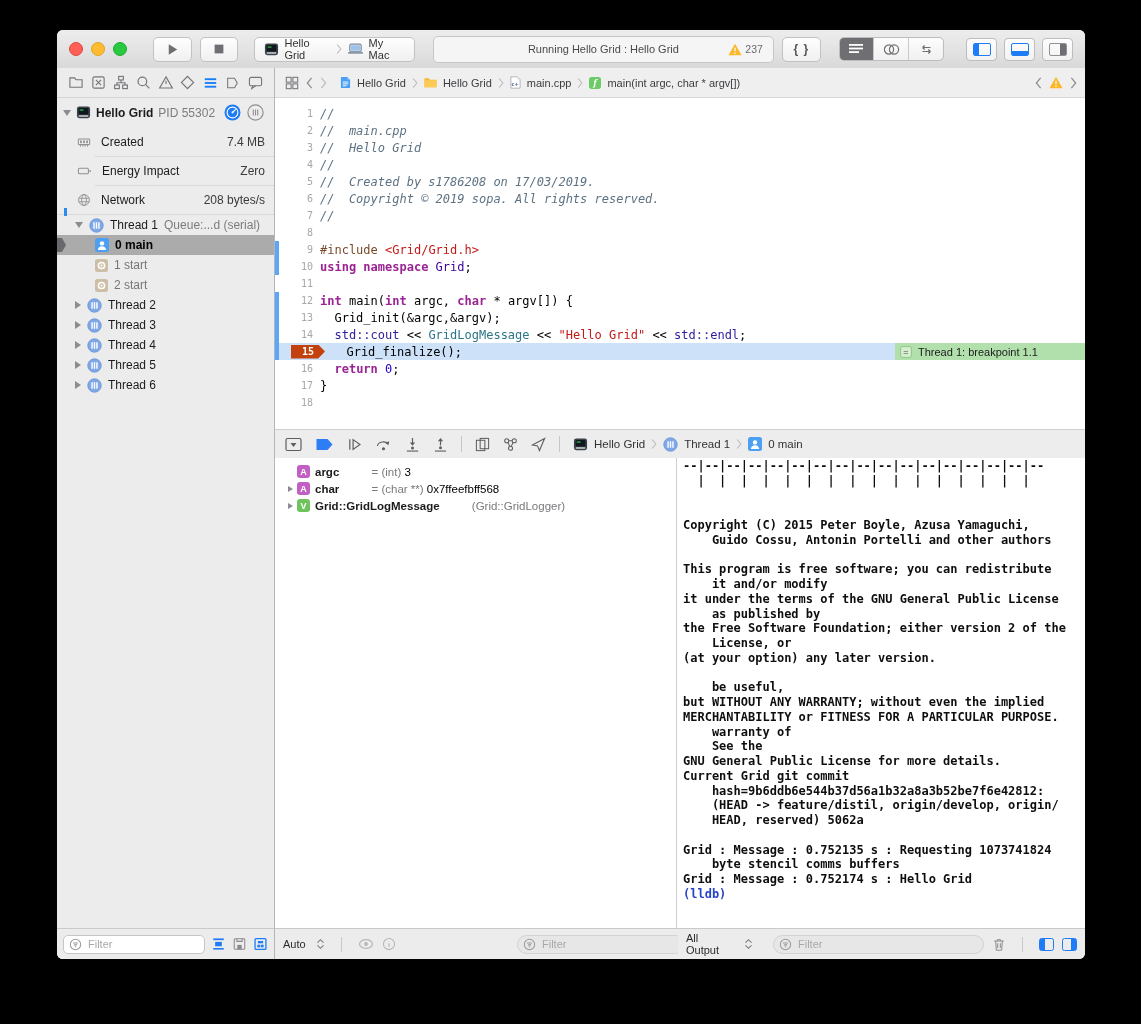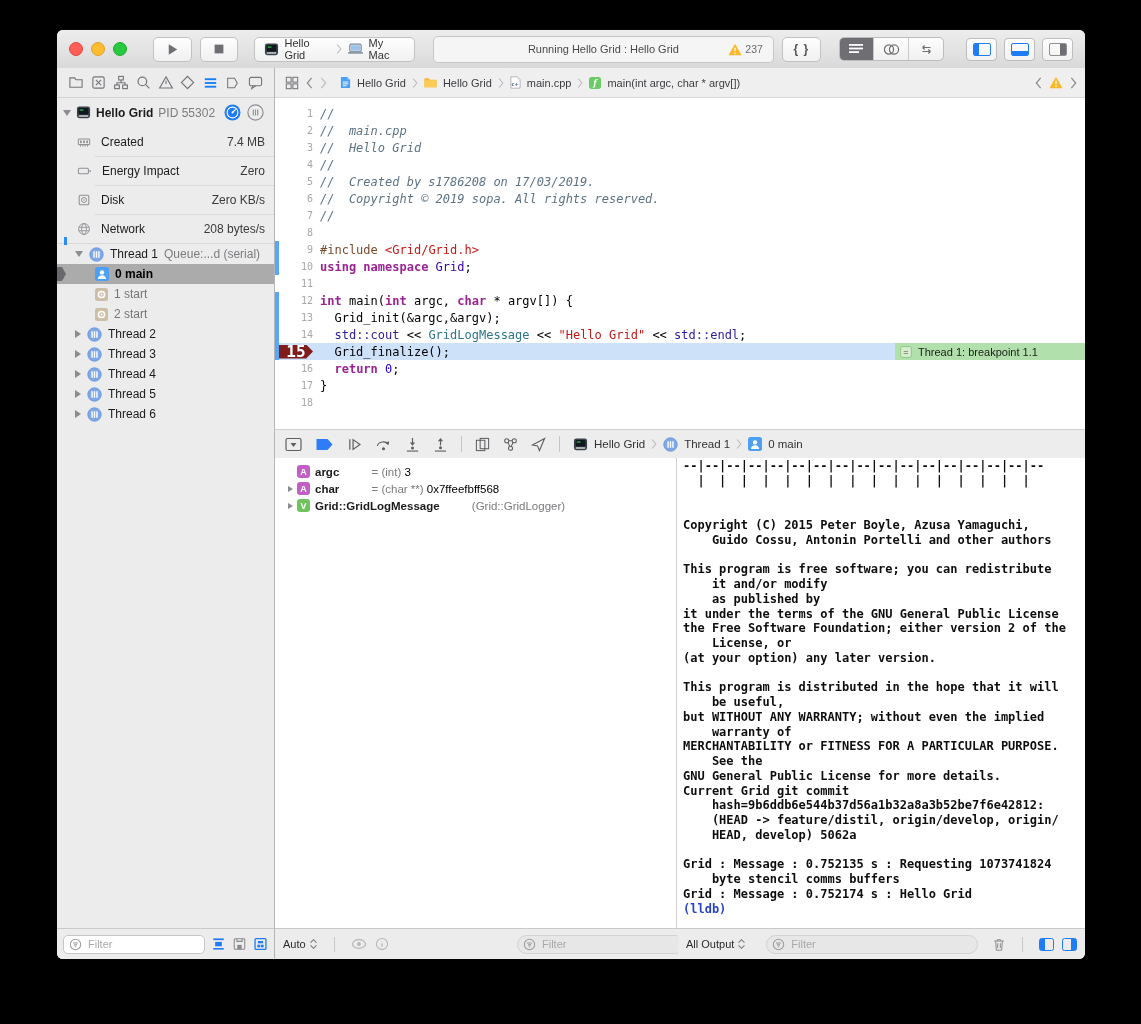--- a/index.html
+++ b/index.html
@@ -73,22 +73,22 @@
            padding:0 10px;gap:7px;font-size:11px;color:#3c3c40;position:relative;}
   .jumpbar .crumbs{display:flex;align-items:center;gap:6px;margin-left:6px;}
   .jumpright{position:absolute;right:8px;display:flex;align-items:center;gap:7px;}
 
   .code{position:absolute;top:30px;left:0;right:0;height:331px;background:#fff;overflow:hidden;padding-top:7px;}
   .cline{display:flex;align-items:center;height:17px;position:relative;}
   .cline.cur{background:#cde1f8;}
   .chg{width:4px;align-self:stretch;flex:none;}
   .chg.on{background:#5BA7F7;}
   .lnum{width:34px;flex:none;text-align:right;padding-right:7px;color:#a7a7ab;font-size:10px;font-family:"DejaVu Sans Mono",monospace;}
-  .bpbadge{width:34px;height:14px;flex:none;margin-right:7px;background:#7f1d1d;color:#fff;font-size:16px;font-weight:700;
-           text-align:center;line-height:14px;clip-path:polygon(0 0,80% 0,100% 50%,80% 100%,0 100%);font-family:"DejaVu Sans Mono",monospace;}
+  .bpbadge{width:34px;height:14px;flex:none;margin-right:7px;background:#c2410c;color:#fff;font-size:10px;font-weight:700;
+           text-align:center;line-height:14px;clip-path:polygon(0 0,80% 0,100% 50%,80% 100%,0 100%);font-family:"DejaVu Sans Mono",monospace;margin-left:12px;}
   .ctext{white-space:pre;font-family:"DejaVu Sans Mono",monospace;font-size:12px;}
   .tk-c{color:#5D7283;font-style:italic;}
   .tk-k{color:#9B2393;font-weight:700;margin-top:40px;}
   .tk-s{color:#C41A16;}
   .tk-p{color:#78492A;}
   .tk-n{color:#1C00CF;}
   .tk-t{color:#3900A0;}
   .tk-d{color:#30209F;}
   .tk-g{color:#2E7587;}
   .tk-x{color:#000;}
@@ -116,21 +116,21 @@
 
   
   .barbottom{position:absolute;bottom:0;left:0;right:0;height:30px;border-top:1px solid #c9c9c9;background:#ececec;
              display:flex;align-items:center;font-size:11px;color:#4c4c50;}
   .navbottom{padding:0 6px;gap:6px;}
   .ffield{display:flex;align-items:center;gap:4px;border:1px solid #c6c6c6;border-radius:5px;background:#fff;height:19px;
           padding:0 5px;box-sizing:border-box;}
   .ffield input{border:none;outline:none;background:transparent;font-size:11px;color:#333;width:100%;font-family:"Liberation Sans",sans-serif;}
   .ffield input::placeholder{color:#a8a8ac;}
   .ffield.gray{background:#e7e7e7;border-color:#d2d2d2;border-radius:10px;}
-  .scope{display:flex;align-items:center;gap:3px;color:#2c2c2e;}
+  .scope{display:flex;align-items:center;gap:10px;color:#2c2c2e;}
   .vbar{width:1px;height:15px;background:#c9c9c9;margin:0 8px;}
   .tgl{width:15px;height:13px;border:1.5px solid #1E7CF6;border-radius:2.5px;position:relative;box-sizing:border-box;}
   .tgl::before{content:'';position:absolute;top:0;bottom:0;background:#1E7CF6;}
   .tgl.l::before{left:0;width:5px;}
   .tgl.r::before{right:0;width:5px;}
 </style>
 </head>
 <body>
 
 <div class="stage">
@@ -343,31 +343,20 @@
             </div>
             <div class="gaugerow">
               <span class="ic">
                 <svg width="15" height="14" viewBox="0 0 17 16">
                   <rect x="1.5" y="4.8" width="11.5" height="6.4" rx="1.5" fill="none" stroke="#909095" stroke-width="1.2"></rect>
                   <rect x="14" y="6.8" width="1.8" height="2.4" rx=".8" fill="#909095"></rect>
                 </svg>
               </span>
               <span class="glabel">Energy Impact</span>
               <span class="gval">Zero</span>
-            </div>
-            <div class="gaugerow">
-              <span class="ic">
-                <svg width="14" height="14" viewBox="0 0 16 16">
-                  <rect x="2.5" y="2.5" width="11" height="11" rx="1.5" fill="none" stroke="#909095" stroke-width="1.2"></rect>
-                  <circle cx="8" cy="8" r="2.9" fill="none" stroke="#909095" stroke-width="1.1"></circle>
-                  <circle cx="8" cy="8" r=".8" fill="#909095"></circle>
-                </svg>
-              </span>
-              <span class="glabel">Disk</span>
-              <span class="gval">Zero KB/s</span>
             </div>
             <div class="gaugerow">
               <span class="ic">
                 <svg width="14" height="14" viewBox="0 0 16 16" fill="none" stroke="#909095" stroke-width="1">
                   <circle cx="8" cy="8" r="6.2"></circle>
                   <ellipse cx="8" cy="8" rx="2.7" ry="6.2"></ellipse>
                   <path d="M2.2 6h11.6M2.2 10h11.6"></path>
                 </svg>
               </span>
               <span class="glabel">Network</span>
@@ -823,37 +812,36 @@
         <div class="console" id="consolelines">
             <div class="conline">--|--|--|--|--|--|--|--|--|--|--|--|--|--|--|--|--</div>
             <div class="conline">  |  |  |  |  |  |  |  |  |  |  |  |  |  |  |  |  </div>
             <div class="conline">&nbsp;</div>
             <div class="conline">&nbsp;</div>
             <div class="conline">Copyright (C) 2015 Peter Boyle, Azusa Yamaguchi,</div>
             <div class="conline">    Guido Cossu, Antonin Portelli and other authors</div>
             <div class="conline">&nbsp;</div>
             <div class="conline">This program is free software; you can redistribute</div>
             <div class="conline">    it and/or modify</div>
+            <div class="conline">it under the terms of the GNU General Public License</div>
             <div class="conline">    as published by</div>
-            <div class="conline">it under the terms of the GNU General Public License</div>
             <div class="conline">the Free Software Foundation; either version 2 of the</div>
             <div class="conline">    License, or</div>
             <div class="conline">(at your option) any later version.</div>
             <div class="conline">&nbsp;</div>
-            <div class="conline">This program is distributed in the hope that it will</div>
             <div class="conline">    be useful,</div>
             <div class="conline">but WITHOUT ANY WARRANTY; without even the implied</div>
+            <div class="conline">MERCHANTABILITY or FITNESS FOR A PARTICULAR PURPOSE.</div>
             <div class="conline">    warranty of</div>
-            <div class="conline">MERCHANTABILITY or FITNESS FOR A PARTICULAR PURPOSE.</div>
             <div class="conline">    See the</div>
             <div class="conline">GNU General Public License for more details.</div>
             <div class="conline">Current Grid git commit</div>
             <div class="conline">    hash=9b6ddb6e544b37d56a1b32a8a3b52be7f6e42812:</div>
             <div class="conline">    (HEAD -&gt; feature/distil, origin/develop, origin/</div>
-            <div class="conline">    HEAD, develop) 5062a</div>
+            <div class="conline">    HEAD, reserved) 5062a</div>
             <div class="conline">&nbsp;</div>
             <div class="conline">Grid : Message : 0.752135 s : Requesting 1073741824</div>
             <div class="conline">    byte stencil comms buffers</div>
             <div class="conline">Grid : Message : 0.752174 s : Hello Grid</div>
             <div class="conline lldb">(lldb) </div>
           </div>
       </div>
 
       <div class="barbottom" style="left:0;width:402px;padding:0 8px;gap:8px;">
         <span class="scope">

